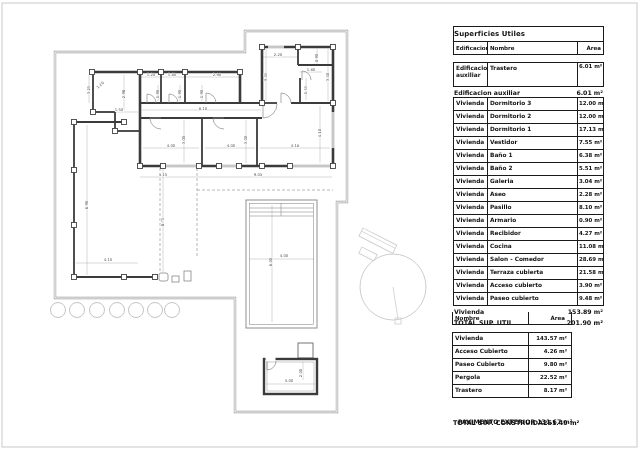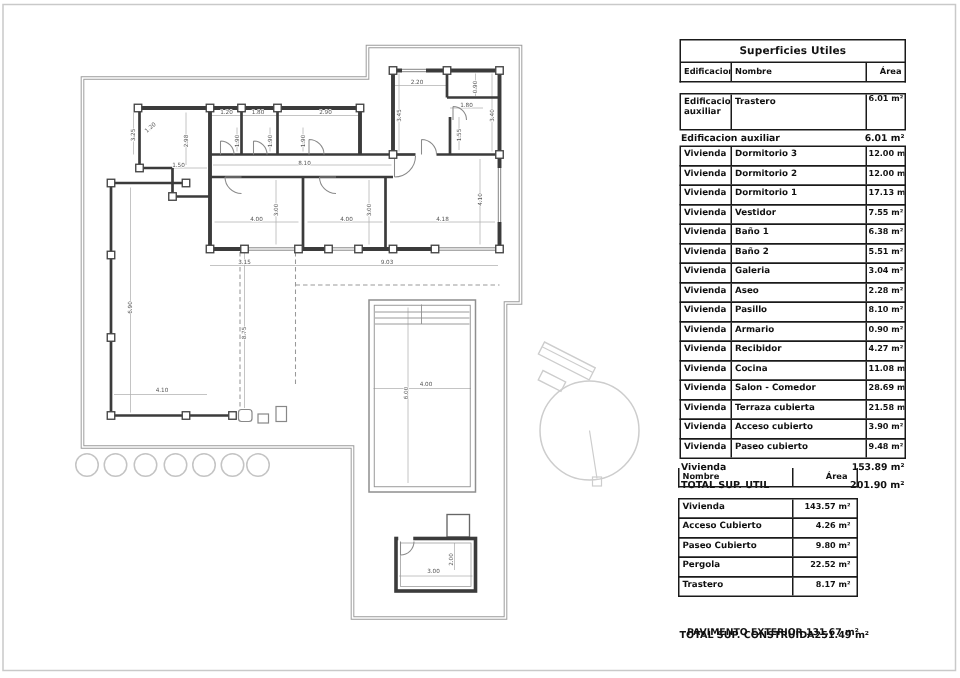--- a/index.html
+++ b/index.html
@@ -6,21 +6,21 @@
   .page{position:relative;width:640px;height:452px;background:#ffffff;overflow:hidden;
         font-family:"DejaVu Sans",sans-serif;}
   svg{position:absolute;left:0;top:0;}
   svg text.dim{font-family:"DejaVu Sans",sans-serif;font-size:3.8px;fill:#555;
         text-anchor:middle;paint-order:stroke;stroke:#ffffff;stroke-width:0.9px;}
 
   
   .tbl{position:absolute;font-weight:bold;color:#111;}
   #tbl-utiles{left:453px;top:26px;width:151px;}
   #tbl-construida{left:452px;top:312px;width:120px;}
-  .tbl-title{border:1px solid #1a1a1a;height:14px;line-height:14px;text-align:center;
+  .tbl-title{border:1px solid #1a1a1a;height:14px;line-height:14px;text-align:left;
         font-size:7px;letter-spacing:0.1px;}
   .tbl-head{display:flex;border:1px solid #1a1a1a;border-top:none;height:12px;
         line-height:12px;font-size:5.5px;}
   .tbl-gap{height:8px;}
   .hc{box-sizing:border-box;padding:0 2px;overflow:hidden;white-space:nowrap;}
   .hc.b{border-right:1px solid #1a1a1a;}
   #tbl-utiles .hc1{width:34px;}
   #tbl-utiles .hc2{flex:1;}
   #tbl-utiles .hc3{width:25px;text-align:right;}
   #tbl-construida .hc1{flex:1;}

